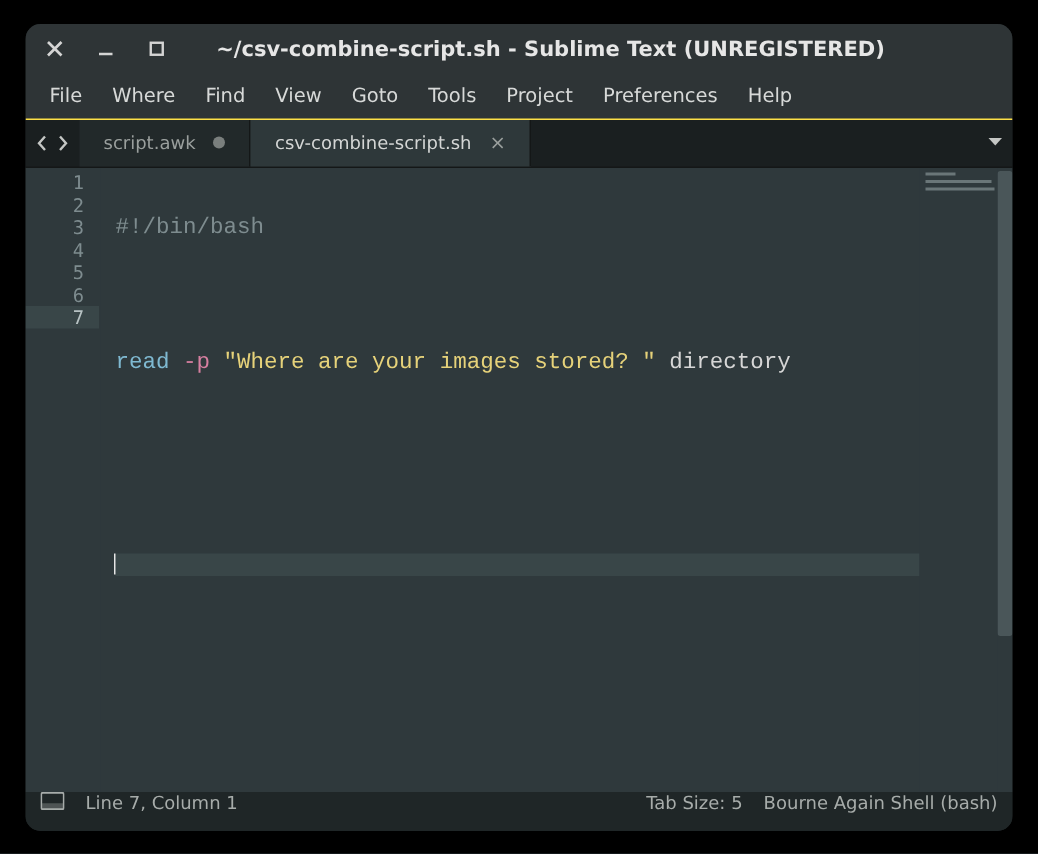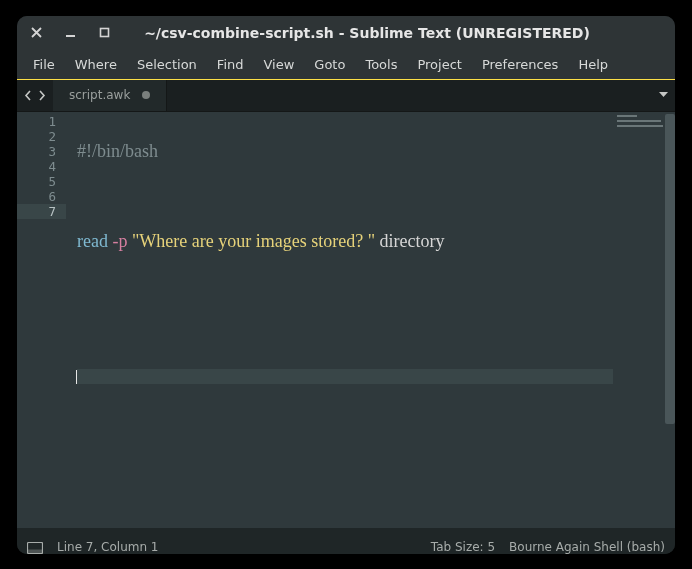--- a/index.html
+++ b/index.html
@@ -121,22 +121,22 @@
     font-size: 12.5px;
     line-height: 15px;
     text-align: right;
     padding-right: 10px;
   }
   .gutter .ln.active { background: #394648; color:#b7c2c3; }
   .code {
     flex: 1;
     padding-top: 2px;
     padding-left: 10px;
-    font-family: Liberation Serif, serif;
-    font-size: 18px;
+    font-family: Liberation Mono, monospace;
+    font-size: 15px;
     line-height: 15px;
     color: #d6d6d6;
     position: relative;
     white-space: pre;
   }
   .code .line { height: 15px; }
   .code .line.active { background: #394648; }
   .cursor {
     display:inline-block; width:1px; height:14px;
     background:#e6e6e6; vertical-align:-2px;
@@ -167,21 +167,21 @@
     margin-top:2px;
     height: 310px;
     background: #4a5659;
     border-radius: 2px;
   }
   
   .statusbar {
     height: 26px;
     background: #1f2627;
     display: flex;
-    align-items: flex-end;
+    align-items: flex-start;
     padding: 0 10px;
     gap: 14px;
     color: #a7acaa;
     font-size: 12px;
   }
   .statusbar .panel-icon { display:flex; align-items:center; }
   .statusbar .fill { flex:1; }
 </style>
 </head>
 <body>
@@ -203,21 +203,20 @@
       <svg width="11" height="11" viewBox="0 0 11 11">
           <rect x="1.5" y="1.5" width="8" height="8" fill="none" stroke="#d4d4d4" stroke-width="1.6"></rect>
         </svg>
     </span>
     <div class="title">~/csv-combine-script.sh - Sublime Text (UNREGISTERED)</div>
   </div>
 
   <div class="menubar">
     <span class="item">File</span>
     <span class="item">Where</span>
-    <span class="item">Selection</span>
     <span class="item">Find</span>
     <span class="item">View</span>
     <span class="item">Goto</span>
     <span class="item">Tools</span>
     <span class="item">Project</span>
     <span class="item">Preferences</span>
     <span class="item">Help</span>
   </div>
 
   <div class="tabbar">
@@ -230,20 +229,24 @@
       <span>
         <svg width="11" height="11" viewBox="0 0 11 11">
             <path d="M4 1 L8 5.5 L4 10" fill="none" stroke="#c4c6c4" stroke-width="1.6"></path>
           </svg>
       </span>
     </div>
     <div class="tab">
       <span>script.awk</span>
       <span class="dirty"></span>
     </div>
+    <div class="tab active">
+      <span>csv-combine-script.sh</span>
+      <span class="close">×</span>
+    </div>
     <div class="tabfill"></div>
     <div class="tabdrop">
       <svg width="11" height="8" viewBox="0 0 11 8">
           <path d="M1 1 L5.5 6 L10 1" fill="#c4c6c4"></path>
         </svg>
     </div>
   </div>
 
   <div class="editor-wrap">
     <div class="gutter">

